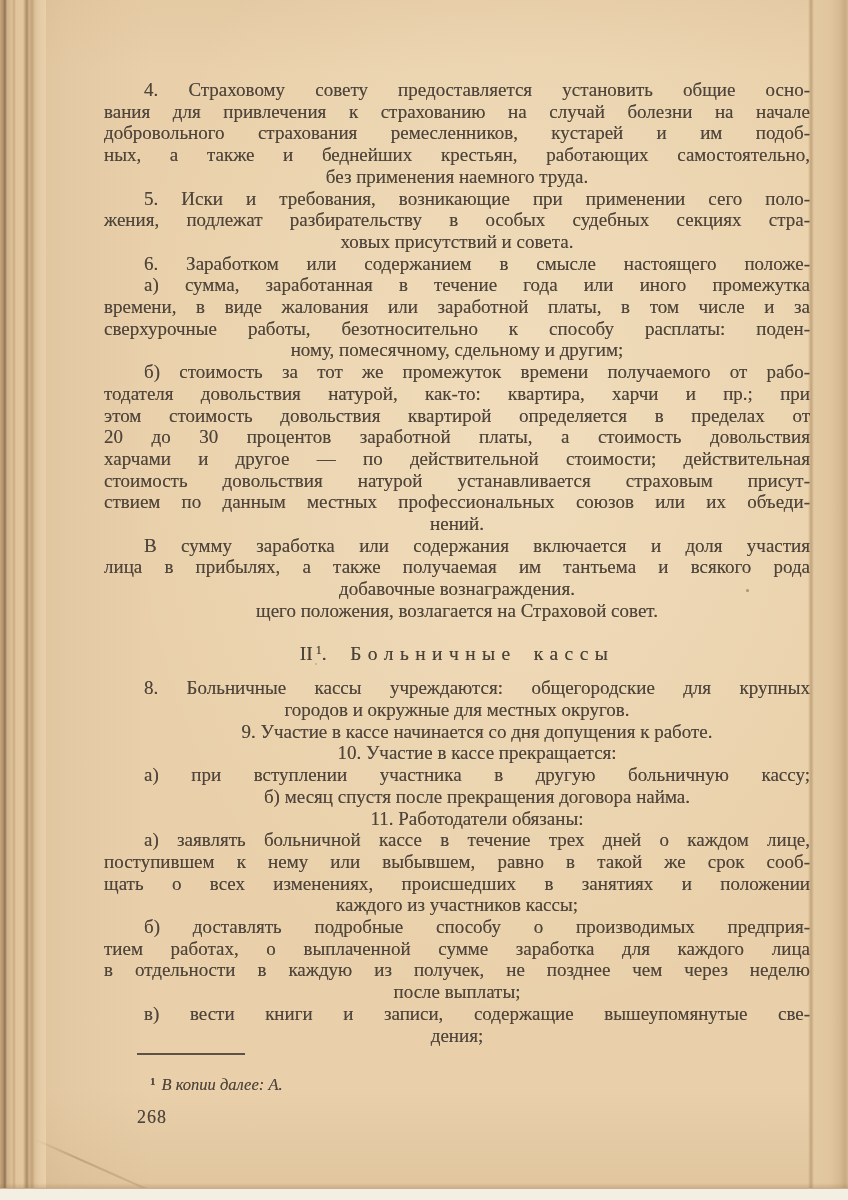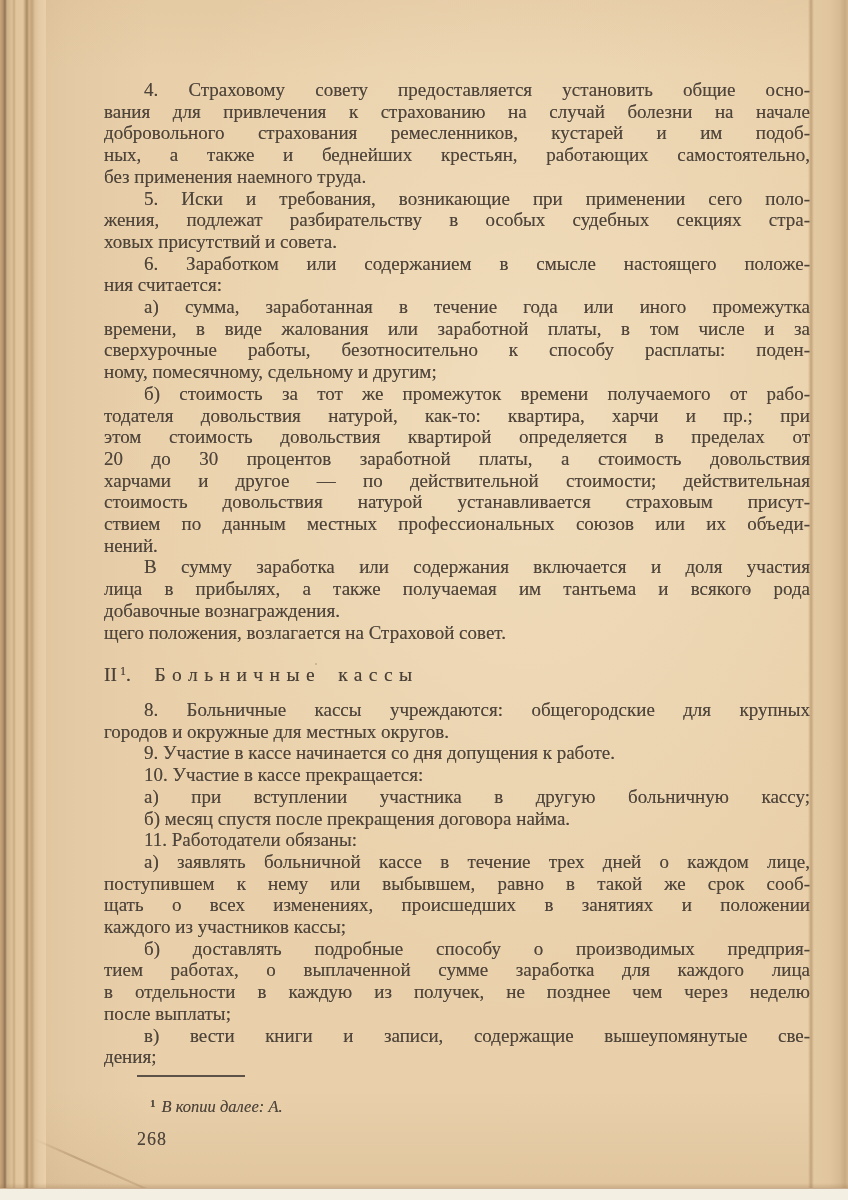--- a/index.html
+++ b/index.html
@@ -48,27 +48,27 @@
   }
   .speck{position:absolute;border-radius:50%;background:#6d5f4d;}
 
   .content{
     position:absolute;left:104px;top:79px;width:706px;
     color:#4e443a;
     font-size:19px;line-height:21.7px;
     text-shadow:0 0 0.6px rgba(78,68,58,0.55);
   }
   .para{margin:0;}
-  .line{text-align:left;white-space:normal;}
+  .line{text-align:center;white-space:normal;}
   .line.jl{text-align:justify;text-align-last:justify;}
   .line.ind{text-indent:40px;}
 
   .heading{
     margin:18px 0 13px 0;
-    text-align:left;
+    text-align:center;
     font-size:19.5px;
     white-space:nowrap;
     color:#4a4036;
   }
   .heading sup{font-size:12px;vertical-align:6px;margin-left:3px;}
   .heading .ttl{letter-spacing:0.33em;word-spacing:0.30em;}
 
   .fn-rule{
     margin:7px 0 0 33px;width:108px;height:0;
     border-top:2px solid #5c5247;
@@ -104,21 +104,20 @@
           <div class="line jl">ных, а также и беднейших крестьян, работающих самостоятельно,</div>
           <div class="line">без применения наемного труда.</div>
         </div>
         <div class="para">
           <div class="line ind jl">5. Иски и требования, возникающие при применении сего поло-</div>
           <div class="line jl">жения, подлежат разбирательству в особых судебных секциях стра-</div>
           <div class="line">ховых присутствий и совета.</div>
         </div>
         <div class="para">
           <div class="line ind jl">6. Заработком или содержанием в смысле настоящего положе-</div>
-          <div class="line">ния считается:</div>
         </div>
         <div class="para">
           <div class="line ind jl">а) сумма, заработанная в течение года или иного промежутка</div>
           <div class="line jl">времени, в виде жалования или заработной платы, в том числе и за</div>
           <div class="line jl">сверхурочные работы, безотносительно к способу расплаты: поден-</div>
           <div class="line">ному, помесячному, сдельному и другим;</div>
         </div>
         <div class="para">
           <div class="line ind jl">б) стоимость за тот же промежуток времени получаемого от рабо-</div>
           <div class="line jl">тодателя довольствия натурой, как-то: квартира, харчи и пр.; при</div>

